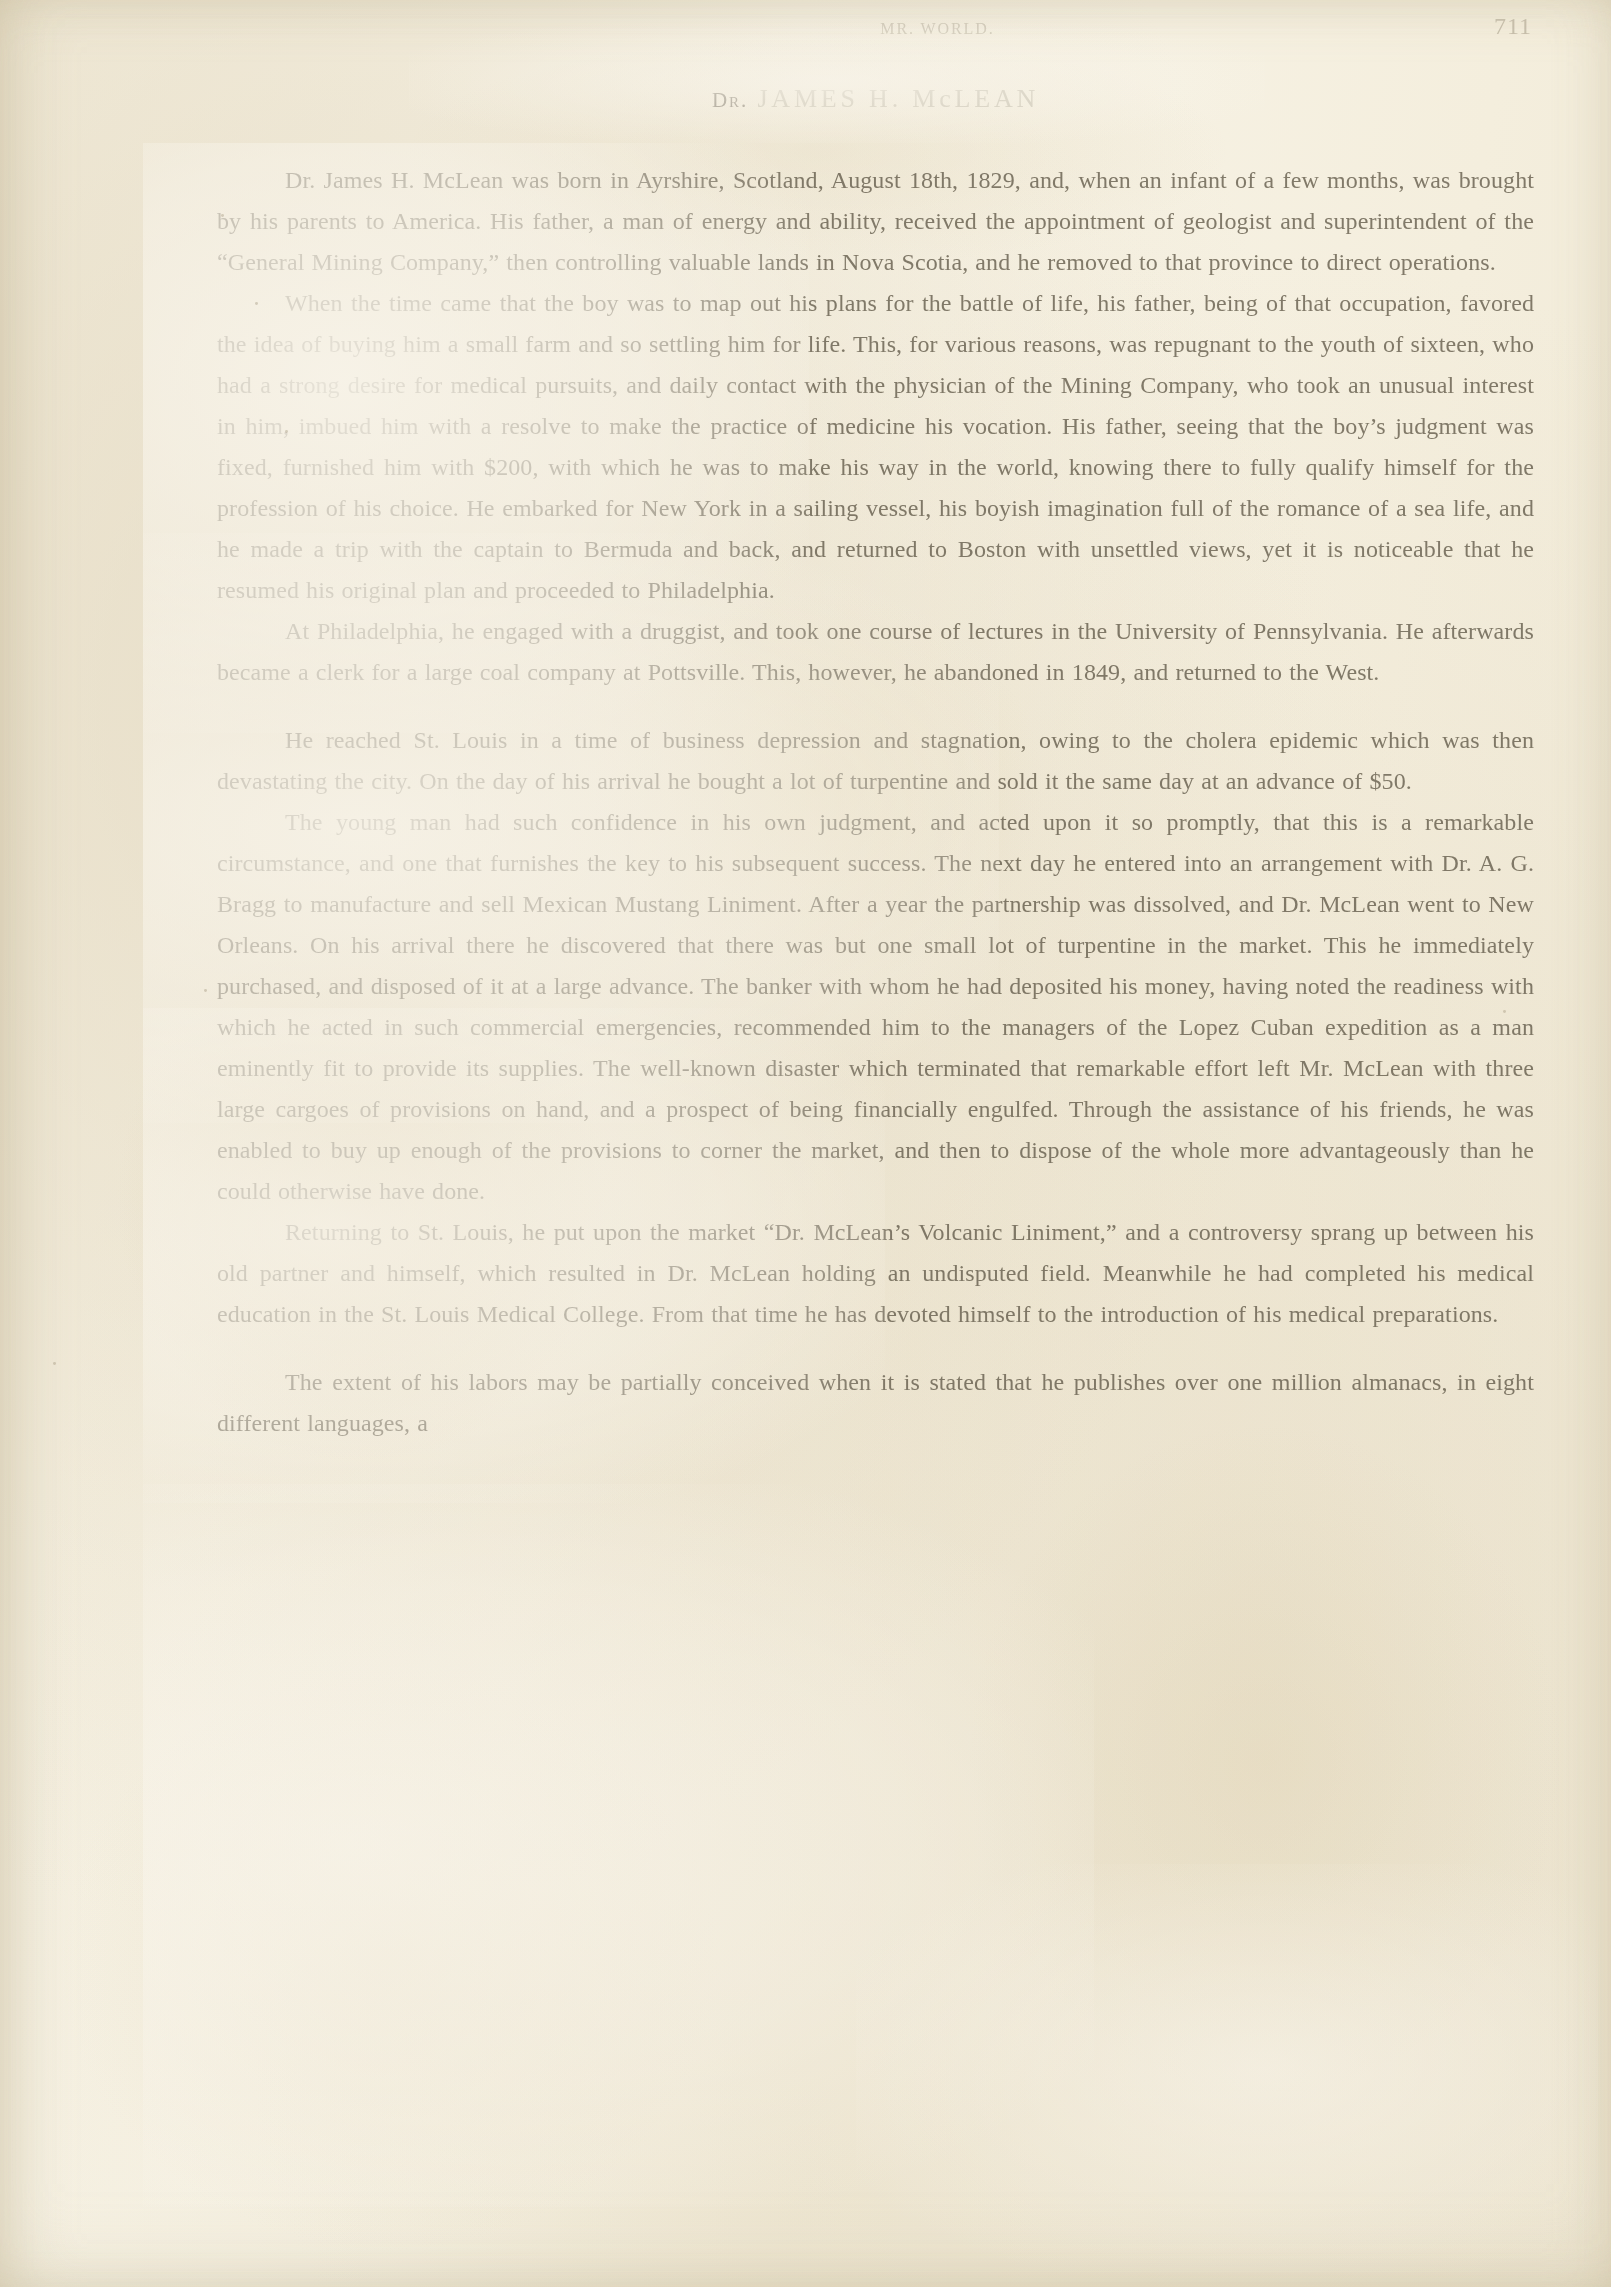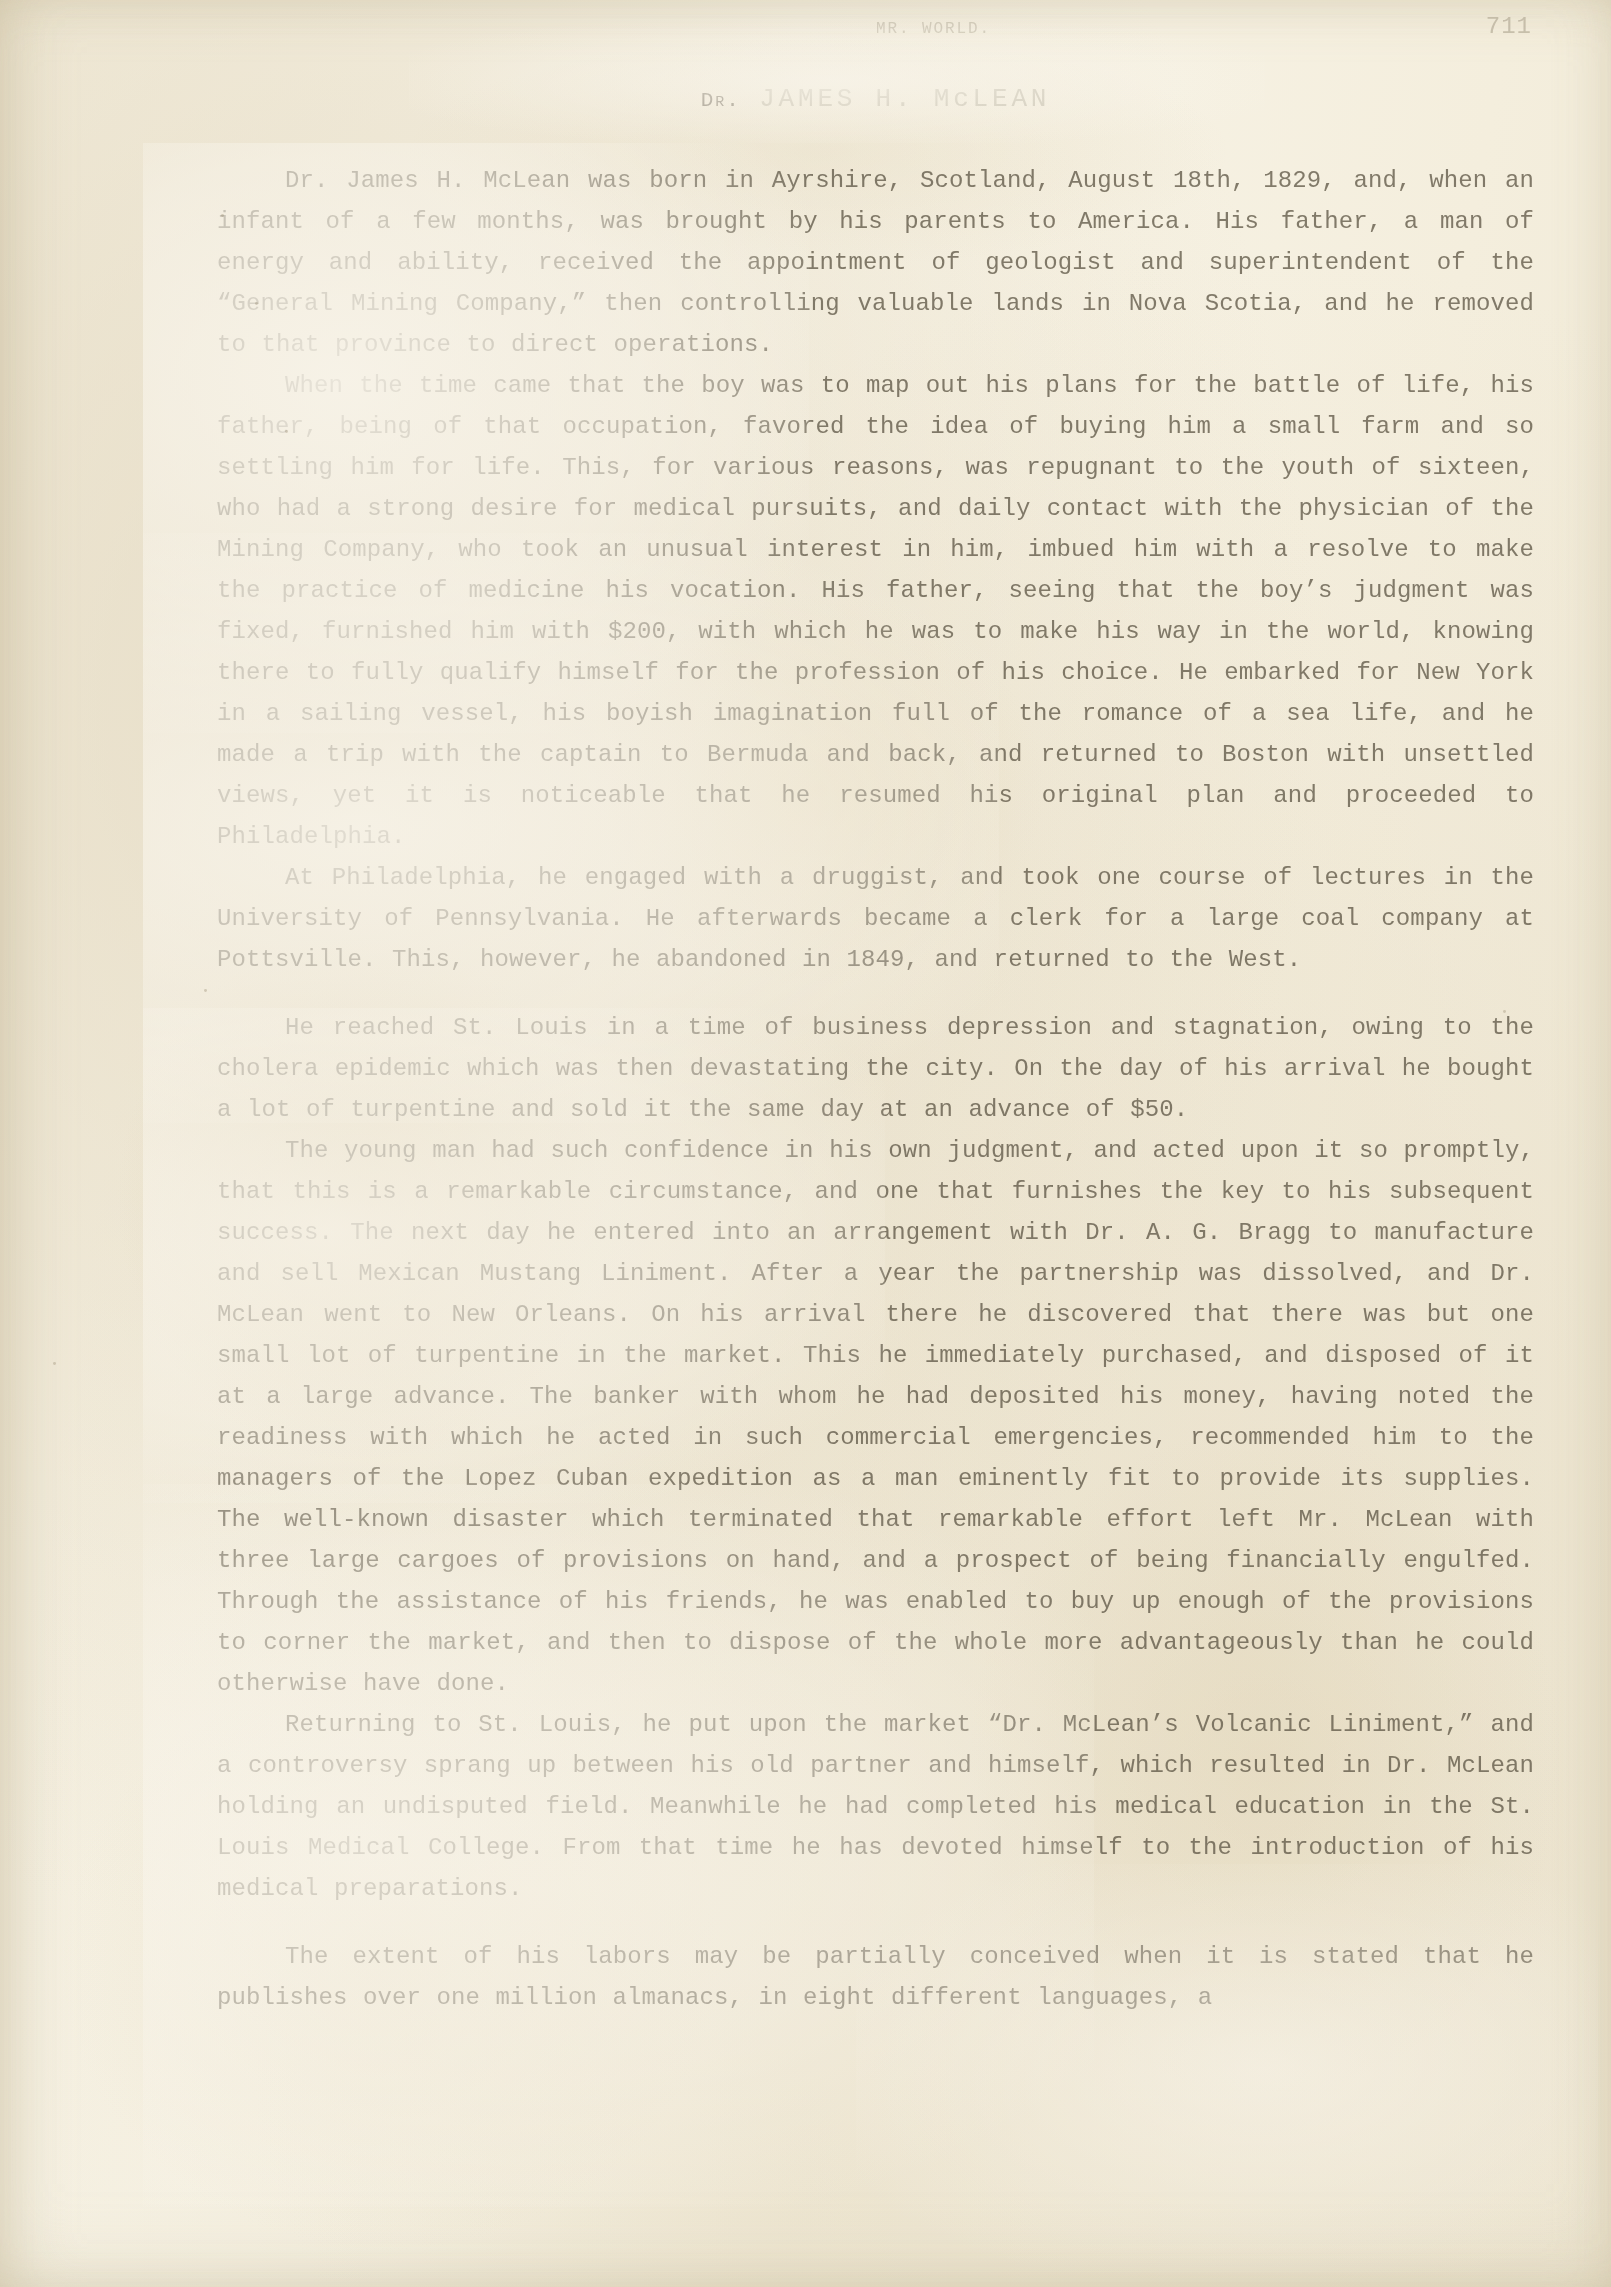--- a/index.html
+++ b/index.html
@@ -11,21 +11,21 @@
     position: relative;
     width: 1611px;
     height: 2287px;
     background: #f6f1e4;
     background-image:
       radial-gradient(ellipse at 18% 30%, rgba(222,210,183,0.55) 0%, rgba(246,241,228,0) 55%),
       radial-gradient(ellipse at 78% 72%, rgba(226,215,190,0.45) 0%, rgba(246,241,228,0) 60%),
       radial-gradient(ellipse at 50% 95%, rgba(236,228,206,0.7) 0%, rgba(246,241,228,0) 70%),
       linear-gradient(100deg, #f2ecdb 0%, #f8f4e8 40%, #f4eedd 75%, #efe8d5 100%);
     overflow: hidden;
-    font-family: Liberation Mono, monospace;
+    font-family: Liberation Serif, serif;
     color: #6a6354;
   }
   
   .stain {
     position: absolute;
     border-radius: 50%;
     pointer-events: none;
   }
   .stain.s1 { left: 114px;  top: 932px;  width: 495px; height: 533px; background: radial-gradient(ellipse at center, rgba(214,196,156,0.35) 0%, rgba(214,196,156,0) 70%); }
   .stain.s2 { left: 590px;  top: 590px;  width: 457px; height: 399px; background: radial-gradient(ellipse at center, rgba(223,207,167,0.30) 0%, rgba(223,207,167,0) 70%); }

